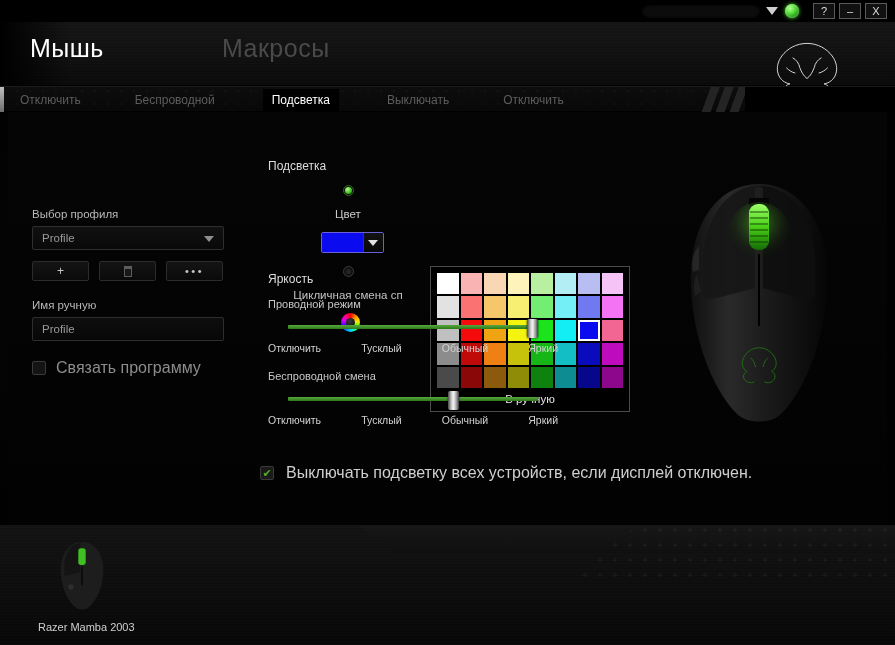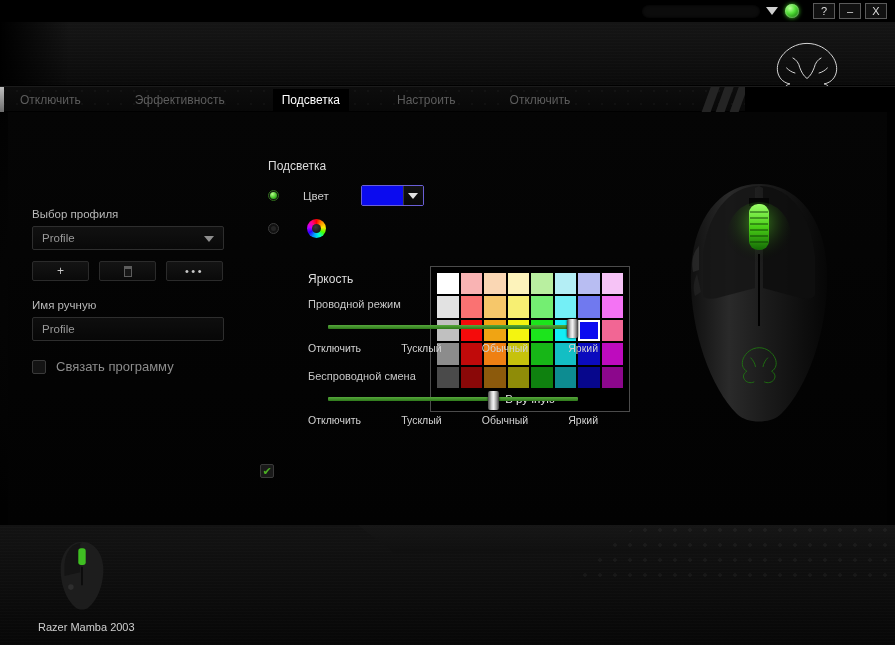--- a/index.html
+++ b/index.html
@@ -164,27 +164,27 @@
     display:flex; align-items:center; padding-left: 9px;
   }
   .chk-row { display:flex; align-items:center; gap: 10px; margin-top: 18px; }
   .chkbox {
     width: 14px; height: 14px;
     background: #1a1a1a; border: 1px solid #3a3a3a; border-radius: 2px;
     display:flex;align-items:center;justify-content:center;
     color: #4caf24; font-size: 11px; line-height: 1;
   }
   .chkbox.off { color: transparent; background:#141414; }
-  .chk-label { font-size: 13px; color: #8d8d8d; }
+  .chk-label { font-size: 16px; color: #8d8d8d; }
   .chk-label.bright { color: #cfcfcf; }
 
   
   .light-section { position: absolute; left: 268px; top: 47px; width: 160px; }
   .sec-title { font-size: 12px; color: #dcdcdc; margin-bottom: 12px; }
-  .radio-row { display:flex; align-items:center; gap:24px; margin-bottom: 13px; }
+  .radio-row { display:flex; align-items:center; gap:12px; margin-bottom: 13px; flex-direction: column; }
   .radio {
     width: 11px; height: 11px; border-radius: 50%;
     border: 1px solid #3b3b3b; background: #121212;
     display:flex;align-items:center;justify-content:center;
   }
   .radio.on { border-color:#2f6a1b; }
   .radio.on::after {
     content:''; width: 7px; height: 7px; border-radius:50%;
     background: radial-gradient(circle at 35% 30%, #b7ff8e, #3fbf22 60%, #1d7a0e);
   }
@@ -229,21 +229,21 @@
     grid-template-rows: repeat(5, 1fr);
     gap: 2px; width: 186px; height: 115px;
   }
   .swatch { width:100%; height:100%; }
   .swatch.sel { outline: 2px solid #ffffff; outline-offset: -2px; }
   .palette-caption {
     text-align:center; color:#e9e9e9; font-size: 11.5px; margin-top: 5px;
   }
 
   
-  .bright-section { position: absolute; left: 268px; top: 160px; width: 290px; margin-left: 40px; }
+  .bright-section { position: absolute; left: 268px; top: 160px; width: 290px; }
   .slider-label { font-size: 11px; color: #c7c7c7; margin-bottom: 9px; }
   .slider-wrap { position: relative; width: 250px; height: 16px; margin: 0 0 0 20px; }
   .slider-track {
     position: absolute; top: 6px; left: 0; width: 250px; height: 4px;
     background: linear-gradient(180deg,#56a83c,#2f7a1b);
     border-radius: 1px;
   }
   .slider-handle {
     position: absolute; top: 0px; width: 11px; height: 19px;
     background: linear-gradient(90deg,#4a4a4a 0%,#d8d8d8 35%,#f2f2f2 52%,#9a9a9a 78%,#3c3c3c 100%);
@@ -301,20 +301,24 @@
     <div class="led"></div>
     <div class="winbtns">
       <div class="winbtn">?</div>
       <div class="winbtn">–</div>
       <div class="winbtn">X</div>
     </div>
   </div>
 
   <div class="header">
     <div class="header-fade"></div>
+    <div class="mode-tabs">
+      <div class="mode-tab active">Мышь</div>
+      <div class="mode-tab">Макросы</div>
+    </div>
     <svg class="razer-logo" viewBox="0 0 100 80">
       <g fill="none" stroke="#e8e8e8" stroke-width="1.1">
         <path d="M50 6 C 62 6, 72 12, 78 20 C 83 27, 84 34, 82 40 C 80 46, 75 50, 69 51"></path>
         <path d="M50 6 C 38 6, 28 12, 22 20 C 17 27, 16 34, 18 40 C 20 46, 25 50, 31 51"></path>
         <path d="M31 51 C 27 52, 24 55, 24 59 C 24 64, 29 68, 35 68"></path>
         <path d="M69 51 C 73 52, 76 55, 76 59 C 76 64, 71 68, 65 68"></path>
         <path d="M35 68 C 40 68, 44 71, 46 75"></path>
         <path d="M65 68 C 60 68, 56 71, 54 75"></path>
         <path d="M34 22 C 38 24, 41 28, 42 33"></path>
         <path d="M66 22 C 62 24, 59 28, 58 33"></path>
@@ -323,23 +327,23 @@
         <path d="M73 33 C 70 36, 67 38, 63 39"></path>
       </g>
     </svg>
   </div>
 
   <div class="navbar">
     <div class="nav-hex"></div>
     <div class="nav-accent-left"></div>
     <div class="navtabs">
       <div class="navtab">Отключить</div>
-      <div class="navtab">Эффективность</div>
+      <div class="navtab">Беспроводной</div>
       <div class="navtab active">Подсветка</div>
-      <div class="navtab">Настроить</div>
+      <div class="navtab">Выключать</div>
       <div class="navtab">Отключить</div>
     </div>
     <div class="nav-slashes">
       <div class="slash"></div>
         <div class="slash"></div>
         <div class="slash"></div>
     </div>
     <div class="nav-right-cap"></div>
   </div>
 
@@ -380,20 +384,21 @@
         <div class="radio-label">Цвет</div>
         <div class="swatch-dd">
           <div class="swatch-color" id="cur-color" style="background: rgb(11, 11, 239);"></div>
           <div class="swatch-arrow">
               <i></i>
             </div>
         </div>
       </div>
       <div class="radio-row">
         <div class="radio off"></div>
+        <div class="radio-label dim">Цикличная смена сп</div>
         <div class="colorwheel"></div>
       </div>
     </div>
 
     <div class="palette-box">
       <div class="palette-grid" id="palette-grid">
           <div class="swatch" style="background: rgb(255, 255, 255);"></div>
           <div class="swatch" style="background: rgb(249, 179, 179);"></div>
           <div class="swatch" style="background: rgb(250, 215, 180);"></div>
           <div class="swatch" style="background: rgb(253, 243, 187);"></div>
@@ -458,20 +463,21 @@
       <div class="scale">
         <span>Отключить</span>
         <span>Тусклый</span>
         <span>Обычный</span>
         <span>Яркий</span>
       </div>
     </div>
 
     <div class="bottom-chk">
       <div class="chkbox">✔</div>
+      <div class="chk-label bright">Выключать подсветку всех устройств, если дисплей отключен.</div>
     </div>
 
     <svg class="mouse-preview" viewBox="0 0 180 260">
       <defs>
         <linearGradient id="body" x1="0" y1="0" x2="1" y2="0">
           <stop offset="0%" stop-color="#101010"></stop>
           <stop offset="28%" stop-color="#2a2a2a"></stop>
           <stop offset="55%" stop-color="#1b1b1b"></stop>
           <stop offset="100%" stop-color="#060606"></stop>
         </linearGradient>

